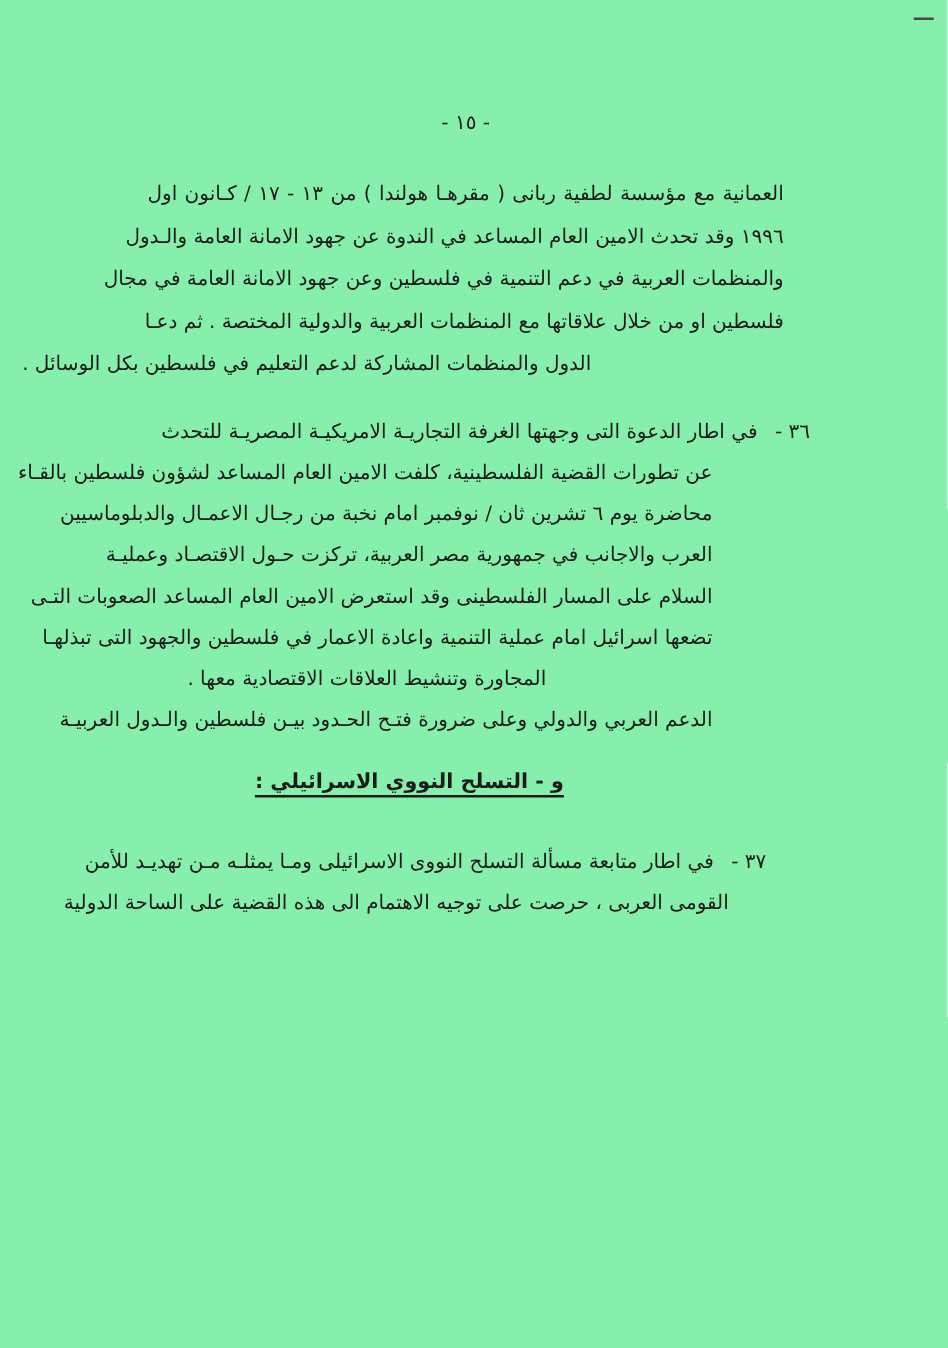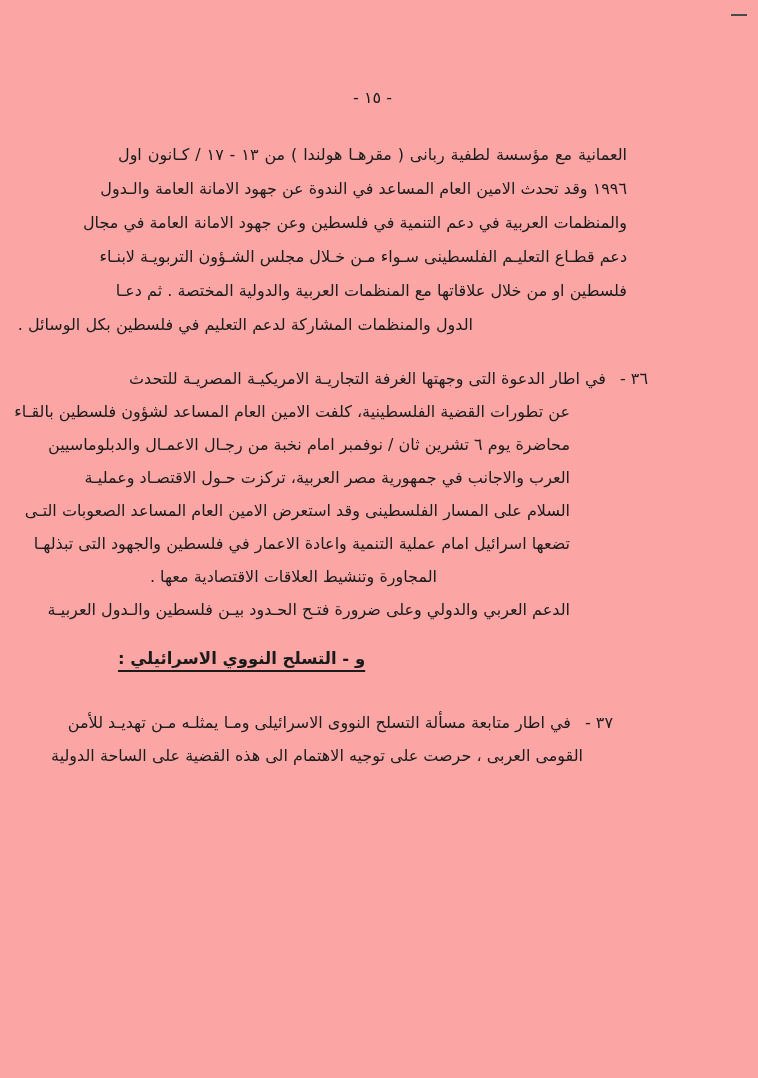--- a/index.html
+++ b/index.html
@@ -1,20 +1,20 @@
 <!DOCTYPE html>
 <html lang="ar"><head>
 <meta charset="utf-8">
 <style>
   html,body{margin:0;padding:0;background:#ffffff;}
   .page{
     position:relative;
     width:758px;
     height:1078px;
-    background:#fca5a5;
+    background:#86efac;
     overflow:hidden;
     font-family:"DejaVu Sans",sans-serif;
     color:#1b1b1b;
   }
   .scan-mark{
     position:absolute;
     top:14px;
     left:731px;
     width:16px;
     height:2px;
@@ -61,21 +61,21 @@
     margin-left:0;
   }
   .num{font-size:16px;margin-left:14px;}
   
   .heading{
     margin-top:16px;
     margin-right:90px;
     line-height:34px;
     font-weight:bold;
     font-size:16.5px;
-    text-align:left;
+    text-align:center;
   }
   .heading .hd-text{
     text-decoration:underline;
     text-underline-offset:6px;
     text-decoration-thickness:1.5px;
   }
   
   .p37{margin-top:30px;line-height:33px;}
   .p37 .first{margin-right:14px;margin-left:0;}
   .p37 .line-last{
@@ -91,21 +91,20 @@
   <div class="scan-mark"></div>
 
   <div class="pagenum">- ١٥ -</div>
 
   <div class="content">
 
     <div class="para p35">
       <div class="line">العمانية مع مؤسسة لطفية ربانى ( مقرهـا هولندا ) من ١٣ - ١٧ / كـانون اول</div>
       <div class="line">١٩٩٦ وقد تحدث الامين العام المساعد في الندوة عن جهود الامانة العامة والـدول</div>
       <div class="line">والمنظمات العربية في دعم التنمية في فلسطين وعن جهود الامانة العامة في مجال</div>
-      <div class="line">دعم قطـاع التعليـم الفلسطينى سـواء مـن خـلال مجلس الشـؤون التربويـة لابنـاء</div>
       <div class="line">فلسطين او من خلال علاقاتها مع المنظمات العربية والدولية المختصة . ثم دعـا</div>
       <div class="line line-last">الدول والمنظمات المشاركة لدعم التعليم في فلسطين بكل الوسائل .</div>
     </div>
 
     <div class="para p36">
       <div class="line first"><span class="num">٣٦ -</span><span>في اطار الدعوة التى وجهتها الغرفة التجاريـة الامريكيـة المصريـة للتحدث</span></div>
       <div class="line cont">عن تطورات القضية الفلسطينية، كلفت الامين العام المساعد لشؤون فلسطين بالقـاء</div>
       <div class="line cont">محاضرة يوم ٦ تشرين ثان / نوفمبر امام نخبة من رجـال الاعمـال والدبلوماسيين</div>
       <div class="line cont">العرب والاجانب في جمهورية مصر العربية، تركزت حـول الاقتصـاد وعمليـة</div>
       <div class="line cont">السلام على المسار الفلسطينى وقد استعرض الامين العام المساعد الصعوبات التـى</div>

